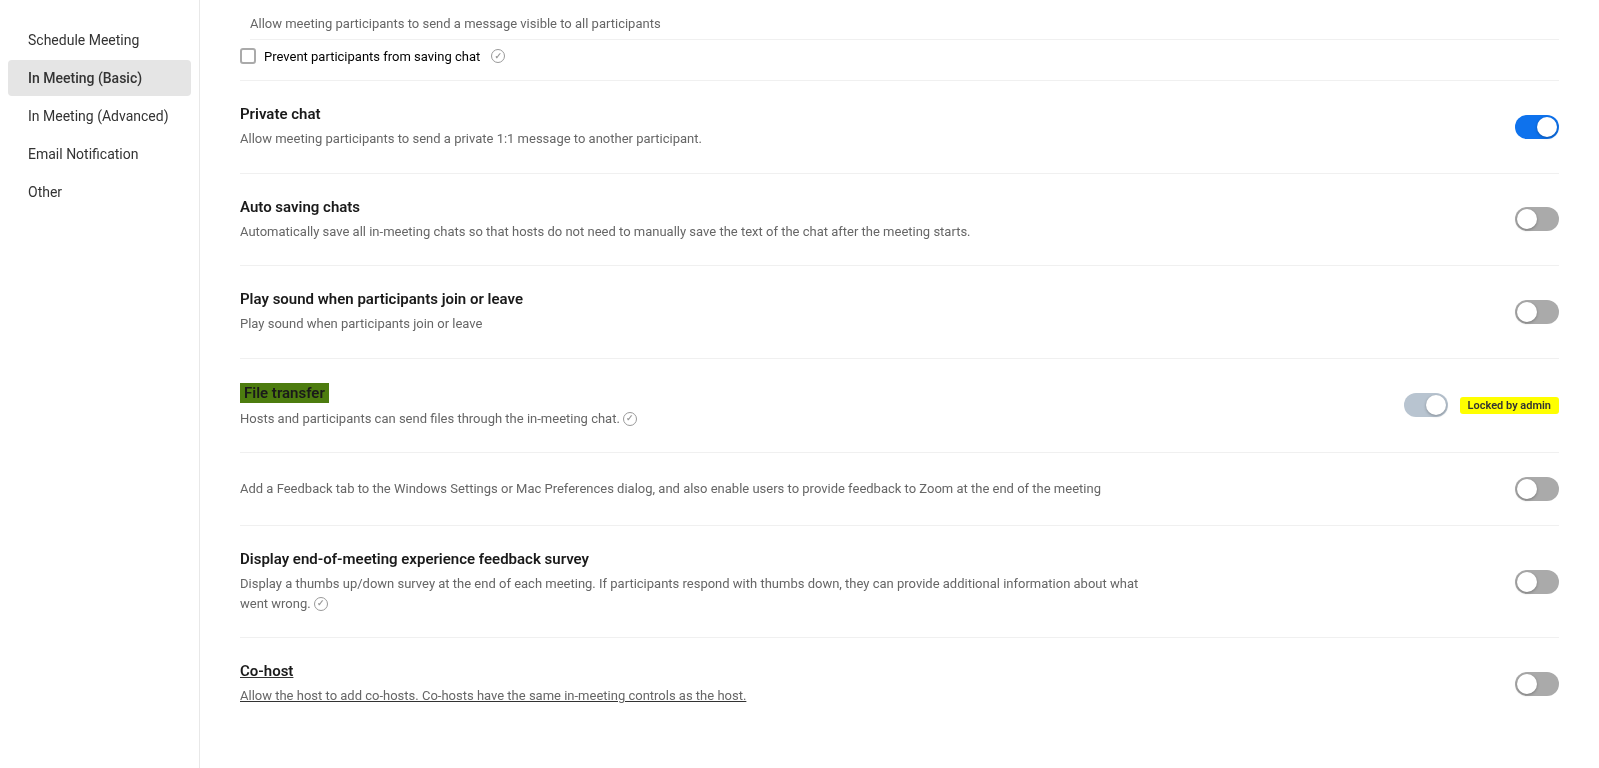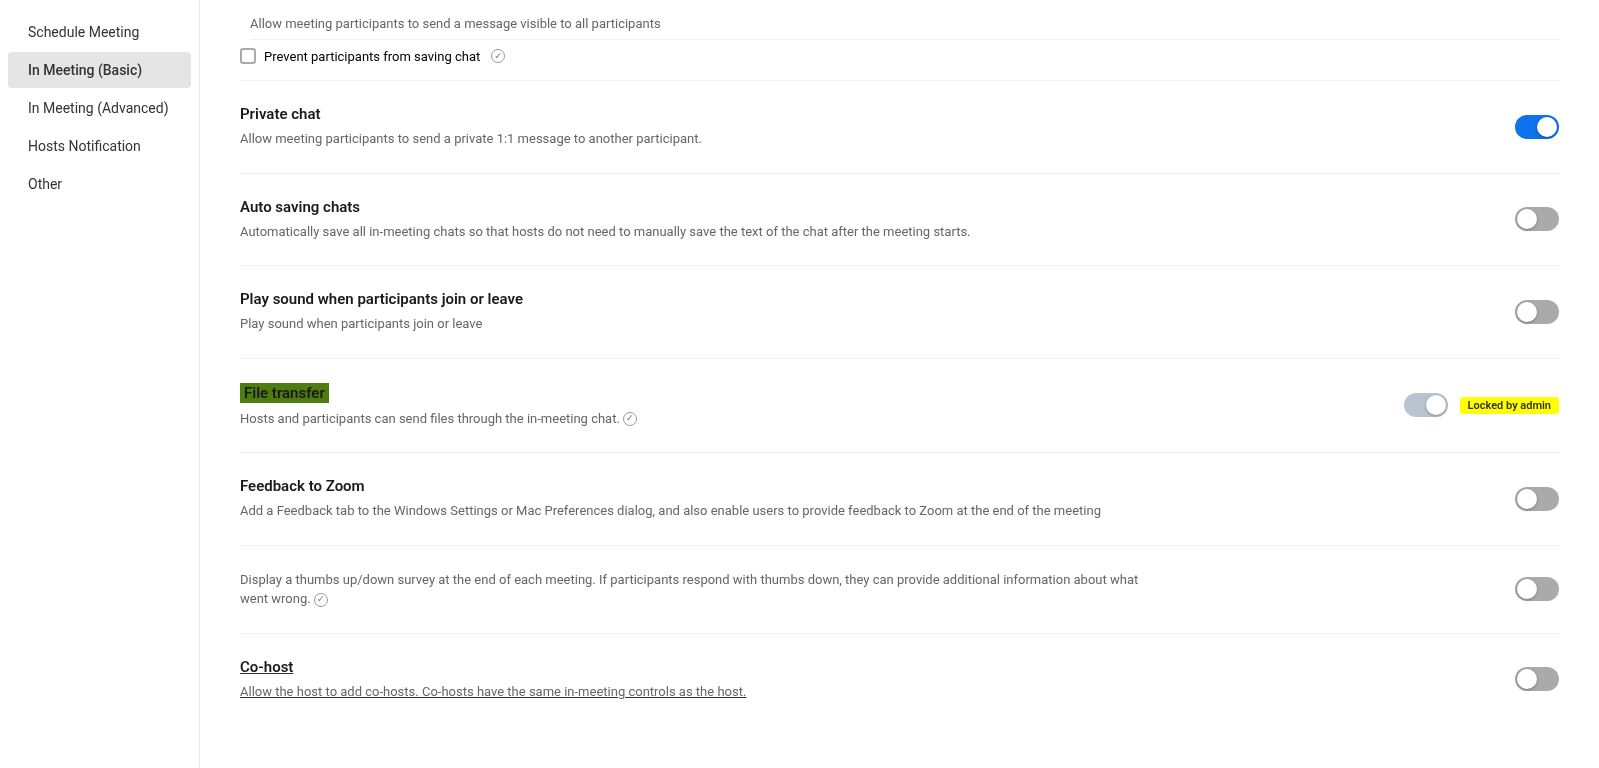--- a/index.html
+++ b/index.html
@@ -2,21 +2,21 @@
 <html><head>
   <meta charset="utf-8">
   <style>
     * { box-sizing: border-box; margin: 0; padding: 0; }
     body { font-family: -apple-system, BlinkMacSystemFont, 'Segoe UI', Roboto, sans-serif; background: #fff; color: #333; display: flex; min-height: 768px; }
 
     
     .sidebar {
       width: 200px;
       min-width: 200px;
-      padding: 12px 0;
+      padding: 20px 0;
       border-right: 1px solid #e8e8e8;
     }
     .sidebar-item {
       padding: 10px 20px;
       cursor: pointer;
       font-size: 14px;
       color: #333;
       border-radius: 4px;
       margin: 2px 8px;
     }
@@ -156,21 +156,21 @@
     }
   </style>
 </head>
 <body>
 
 <div class="sidebar">
 
 <div class="sidebar-item">Schedule Meeting</div>
     <div class="sidebar-item active">In Meeting (Basic)</div>
     <div class="sidebar-item">In Meeting (Advanced)</div>
-    <div class="sidebar-item">Hosts Notification</div>
+    <div class="sidebar-item">Email Notification</div>
     <div class="sidebar-item">Other</div>
   </div>
 
 <div class="main-content">
   <div class="top-message">
     <p class="top-message-text">Allow meeting participants to send a message visible to all participants</p>
   </div>
 
   <div class="checkbox-row">
     <div class="checkbox"></div>
@@ -221,31 +221,31 @@
         </div>
         <div class="toggle-area">
           <div class="toggle locked-on">
             <div class="toggle-knob"></div>
           </div>
           <span class="locked-badge">Locked by admin</span>
         </div>
       </div>
       <div class="setting-row">
         <div class="setting-info">
-          <div class="setting-title">Feedback to Zoom</div>
           <div class="setting-desc">Add a Feedback tab to the Windows Settings or Mac Preferences dialog, and also enable users to provide feedback to Zoom at the end of the meeting</div>
         </div>
         <div class="toggle-area">
           <div class="toggle off">
             <div class="toggle-knob"></div>
           </div>
         </div>
       </div>
       <div class="setting-row">
         <div class="setting-info">
+          <div class="setting-title">Display end-of-meeting experience feedback survey</div>
           <div class="setting-desc">Display a thumbs up/down survey at the end of each meeting. If participants respond with thumbs down, they can provide additional information about what went wrong.<span class="info-icon">✓</span></div>
         </div>
         <div class="toggle-area">
           <div class="toggle off">
             <div class="toggle-knob"></div>
           </div>
         </div>
       </div>
       <div class="setting-row">
         <div class="setting-info">

